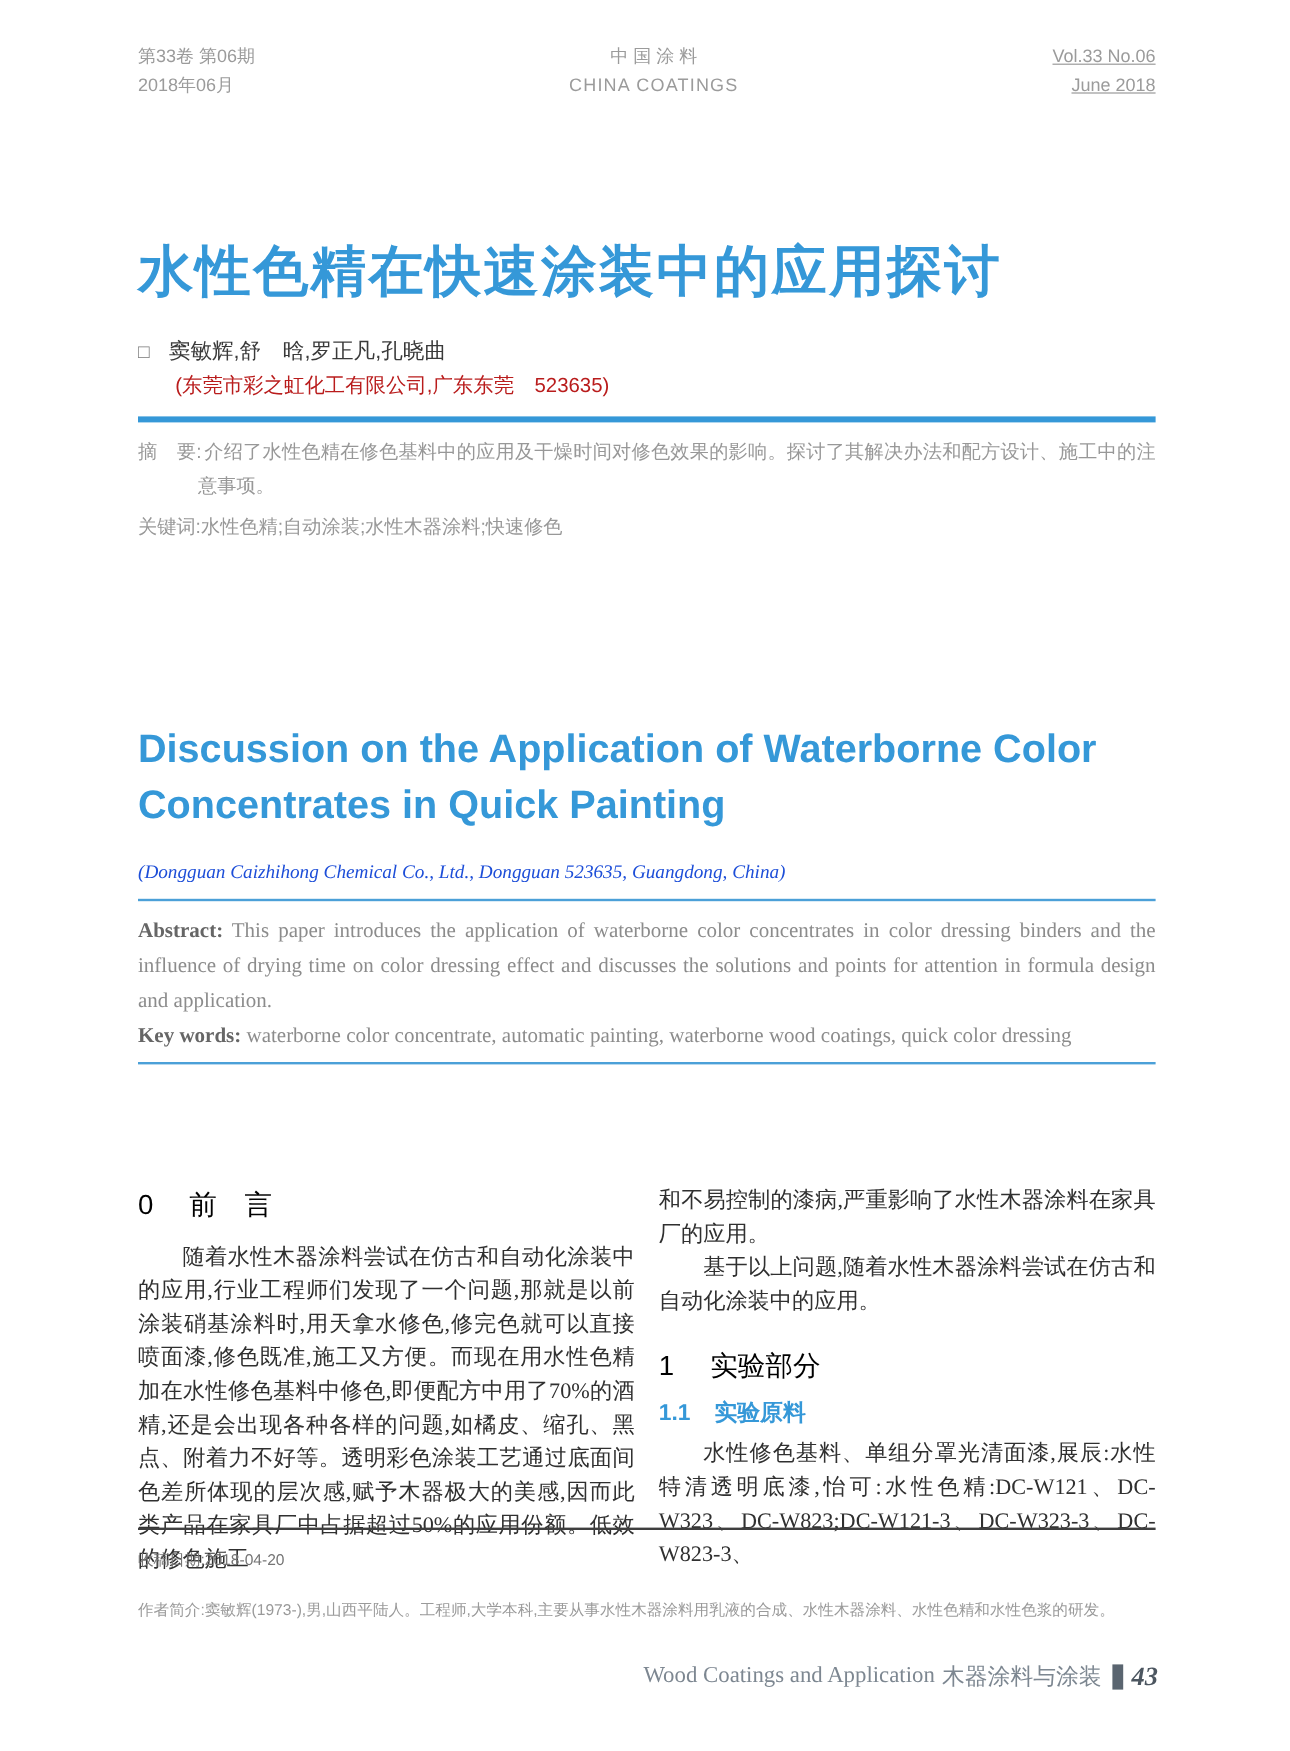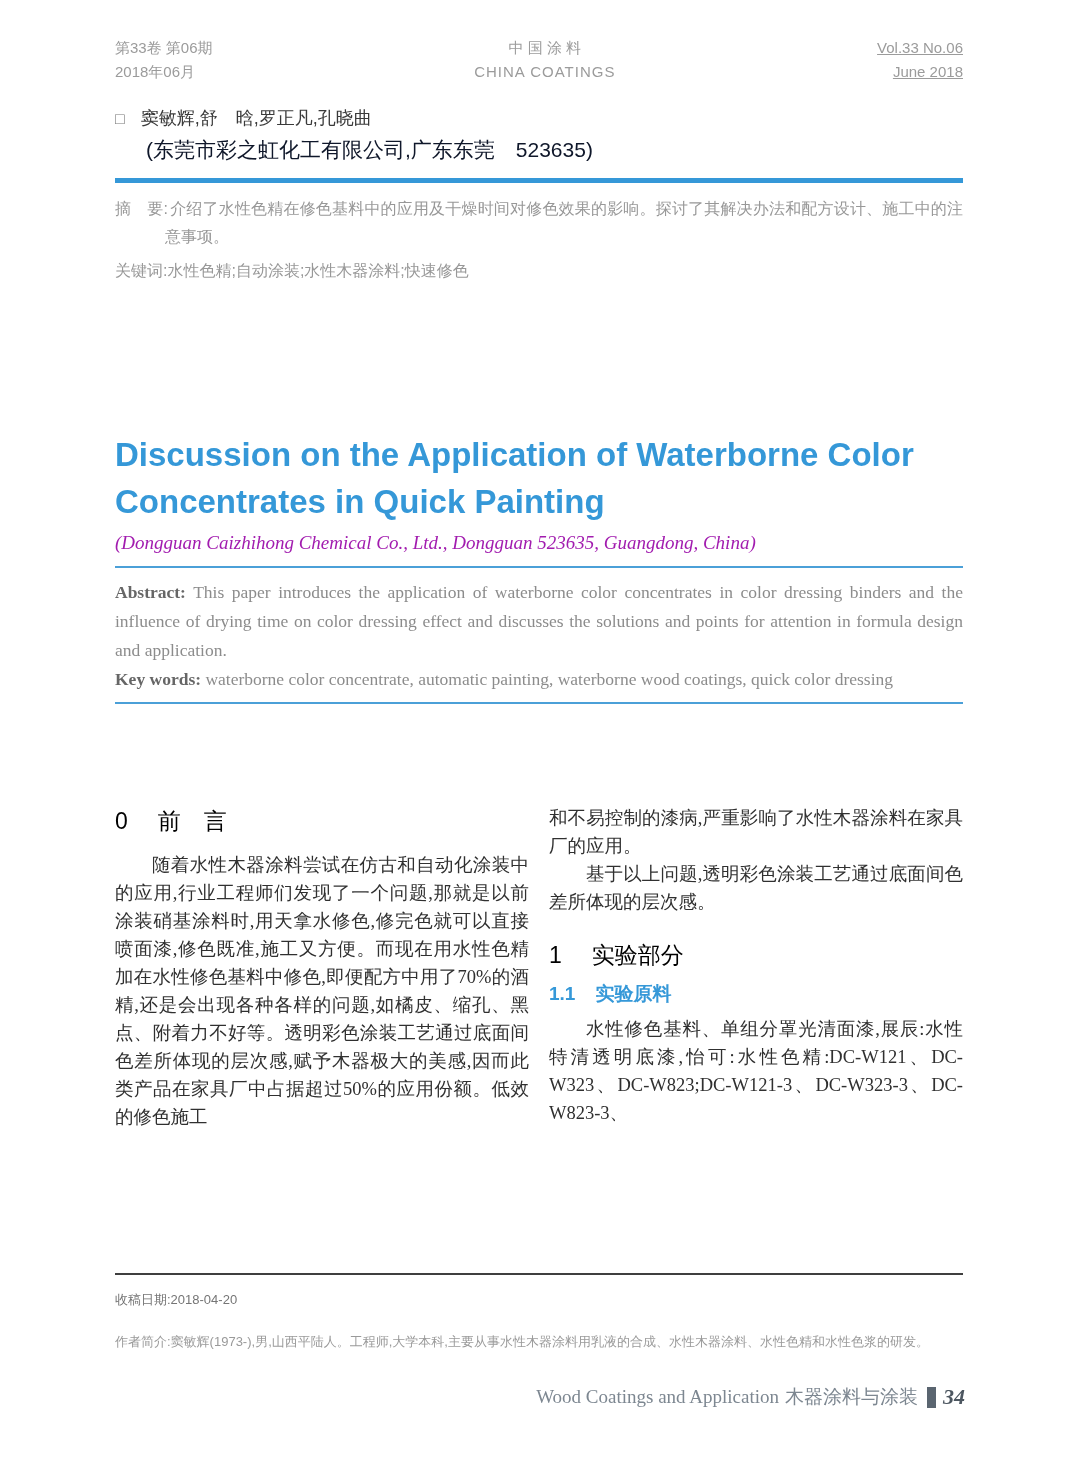--- a/index.html
+++ b/index.html
@@ -14,39 +14,39 @@
     color:#9b9b9b; font-size:15px; line-height:24px; }
   .jh-center { text-align:center; }
   .jh-center .en { letter-spacing:1px; }
   .jh-right { text-align:right;text-decoration:underline; }
   .doi-line { margin-top:6px; font-family:"Liberation Serif", serif; font-size:16px; color:#3f3f3f; }
 
   
   .title-cn { margin-top:112px; font-size:46px; font-weight:bold; color:#3598d8; letter-spacing:2px; }
   .authors-cn { margin-top:22px; font-size:18px; color:#3a3a3a; display:flex; align-items:baseline; }
   .author-marker { color:#7a7a7a; margin-right:16px; font-size:16px; }
-  .affiliation-cn { margin-left:31px; margin-top:6px; font-size:21px; color:#0f172a; }
+  .affiliation-cn { margin-left:31px; margin-top:6px; font-size:17px; color:#b91c1c; }
   .rule-thick { margin-top:14px; height:5px; background:#3598d8; }
 
   
   .cn-abstract { margin-top:12px; color:#989898; font-size:16px; line-height:28px;
     padding-left:50px; text-indent:-50px; text-align:justify; }
   .cn-abstract .lbl { margin-right:2px; }
   .cn-keywords { margin-top:6px; color:#989898; font-size:16px; line-height:28px; }
   .cn-meta { margin-top:14px; display:flex; color:#989898; font-size:16px; }
   .cn-meta .m1 { width:340px; }
   .cn-meta .m2 { width:220px; }
   .cn-meta sup { font-size:11px; }
 
   
   .title-en { margin-top:146px; font-size:33px; font-weight:bold; color:#3598d8;
     line-height:47px; max-width:820px; }
   .authors-en { margin-top:16px; font-size:17px; color:#9b9b9b; }
-  .affiliation-en { margin-top:7px; font-family:"Liberation Serif", serif; font-style:italic;
-    font-size:19px; color:#a21caf; }
+  .affiliation-en { margin-top:25px; font-family:"Liberation Serif", serif; font-style:italic;
+    font-size:16px; color:#1d4ed8; }
   .rule-thin { margin-top:12px; height:2px; background:#4ba0d8; }
   .en-abstract { margin-top:10px; font-family:"Liberation Serif", serif; font-size:17.5px;
     color:#8c8c8c; line-height:29px; text-align:justify; }
   .en-abstract .lbl { font-weight:bold; color:#666666; }
   .rule-thin.second { margin-top:8px; }
 
   
   .body-cols { margin-top:100px; display:flex; gap:20px;
     font-family:"Liberation Serif", serif; font-size:18.5px; color:#303030; }
   .col { width:414px; }
@@ -87,20 +87,21 @@
       <div class="jh-center">
         <div>中 国 涂 料</div>
         <div class="en">CHINA COATINGS</div>
       </div>
       <div class="jh-right">
         <div>Vol.33 No.06</div>
         <div>June 2018</div>
       </div>
     </div>
 
+    <h1 class="title-cn" style="margin-bottom:0;">水性色精在快速涂装中的应用探讨</h1>
     <div class="authors-cn">
       <span class="author-marker">□</span>
       <span>窦敏辉,舒　晗,罗正凡,孔晓曲</span>
     </div>
     <div class="affiliation-cn">(东莞市彩之虹化工有限公司,广东东莞　523635)</div>
     <div class="rule-thick"></div>
 
     <div class="cn-abstract">
       <span class="lbl">摘　要:</span><span>介绍了水性色精在修色基料中的应用及干燥时间对修色效果的影响。探讨了其解决办法和配方设计、施工中的注意事项。</span>
     </div>
@@ -124,36 +125,36 @@
 
     <div class="body-cols">
       <div class="col">
         <h3 class="sec-h">
           <span class="num">0</span><span class="t">前　言</span>
         </h3>
         <p class="p-indent">随着水性木器涂料尝试在仿古和自动化涂装中的应用,行业工程师们发现了一个问题,那就是以前涂装硝基涂料时,用天拿水修色,修完色就可以直接喷面漆,修色既准,施工又方便。而现在用水性色精加在水性修色基料中修色,即便配方中用了70%的酒精,还是会出现各种各样的问题,如橘皮、缩孔、黑点、附着力不好等。透明彩色涂装工艺通过底面间色差所体现的层次感,赋予木器极大的美感,因而此类产品在家具厂中占据超过50%的应用份额。低效的修色施工</p>
       </div>
       <div class="col">
         <p>和不易控制的漆病,严重影响了水性木器涂料在家具厂的应用。</p>
-        <p class="p-indent">基于以上问题,透明彩色涂装工艺通过底面间色差所体现的层次感。</p>
+        <p class="p-indent">基于以上问题,随着水性木器涂料尝试在仿古和自动化涂装中的应用。</p>
         <h3 class="sec-h sec-h2">
           <span class="num">1</span><span class="t">实验部分</span>
         </h3>
         <h4 class="sec-h3">
           <span class="num">1.1</span><span class="t">实验原料</span>
         </h4>
         <p class="p-indent">水性修色基料、单组分罩光清面漆,展辰:水性特清透明底漆,怡可:水性色精:DC-W121、DC-W323、DC-W823;DC-W121-3、DC-W323-3、DC-W823-3、</p>
       </div>
     </div>
   </div>
 
   <div class="footnote">
     <div class="fn-received">收稿日期:2018-04-20</div>
     <div class="fn-bio">作者简介:窦敏辉(1973-),男,山西平陆人。工程师,大学本科,主要从事水性木器涂料用乳液的合成、水性木器涂料、水性色精和水性色浆的研发。</div>
   </div>
 
   <div class="page-footer">
     <span>Wood Coatings and Application</span>
     <span class="cn">木器涂料与涂装</span>
     <span class="footer-bar"></span>
-    <span class="footer-page">34</span>
+    <span class="footer-page">43</span>
   </div>
 </div>
 
 </body></html>

